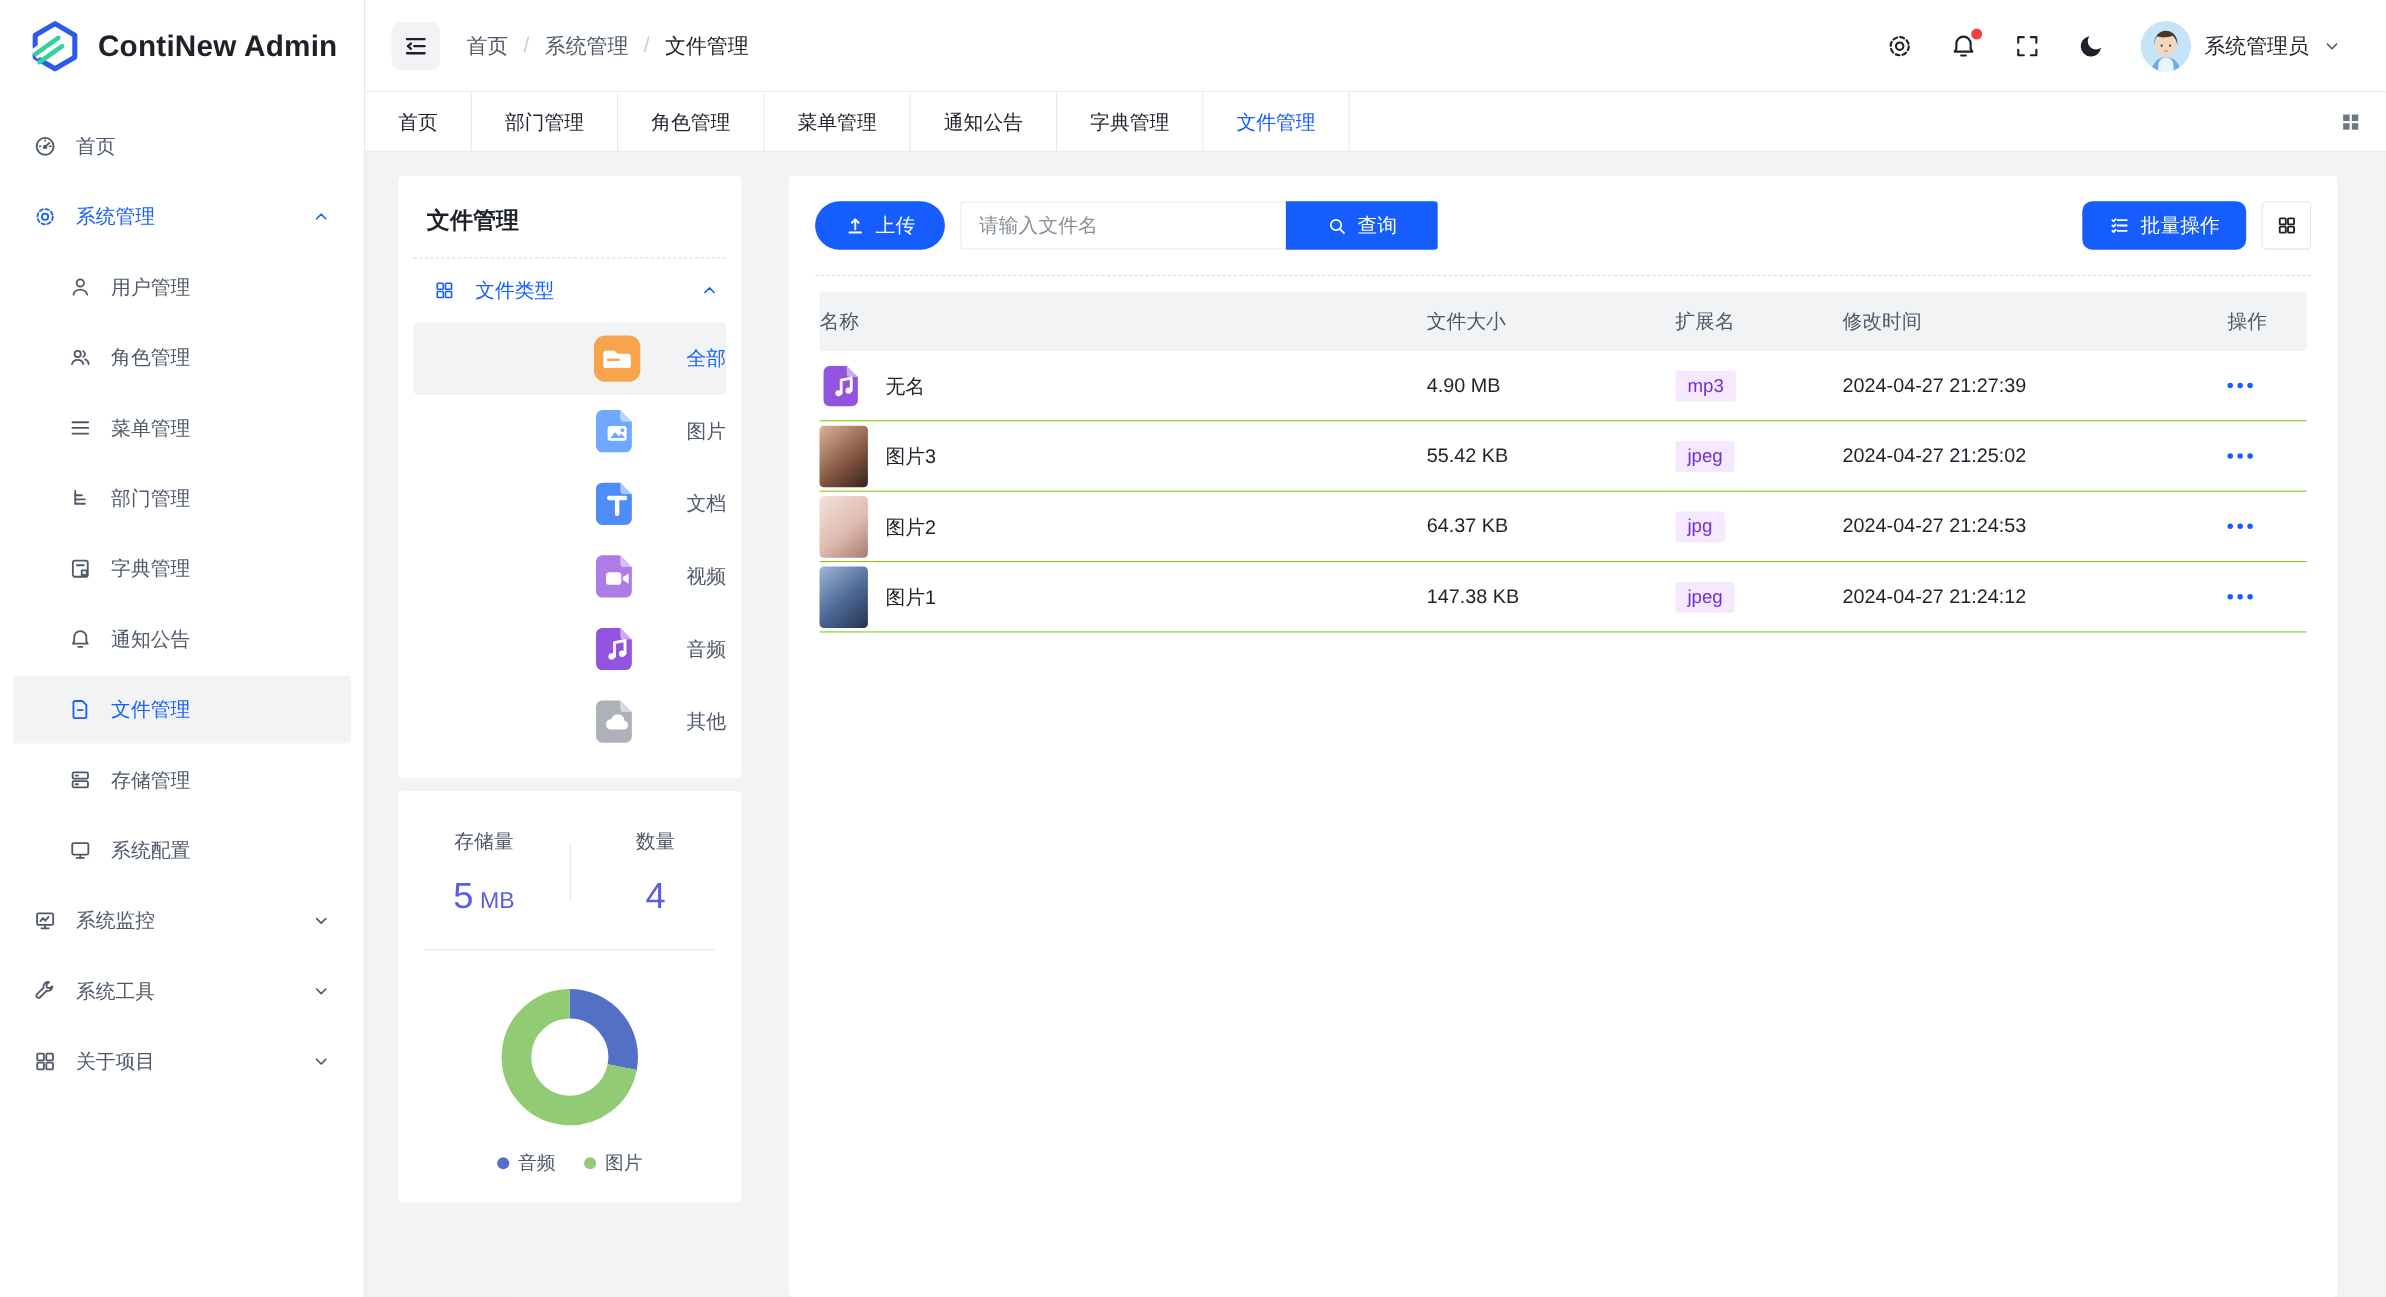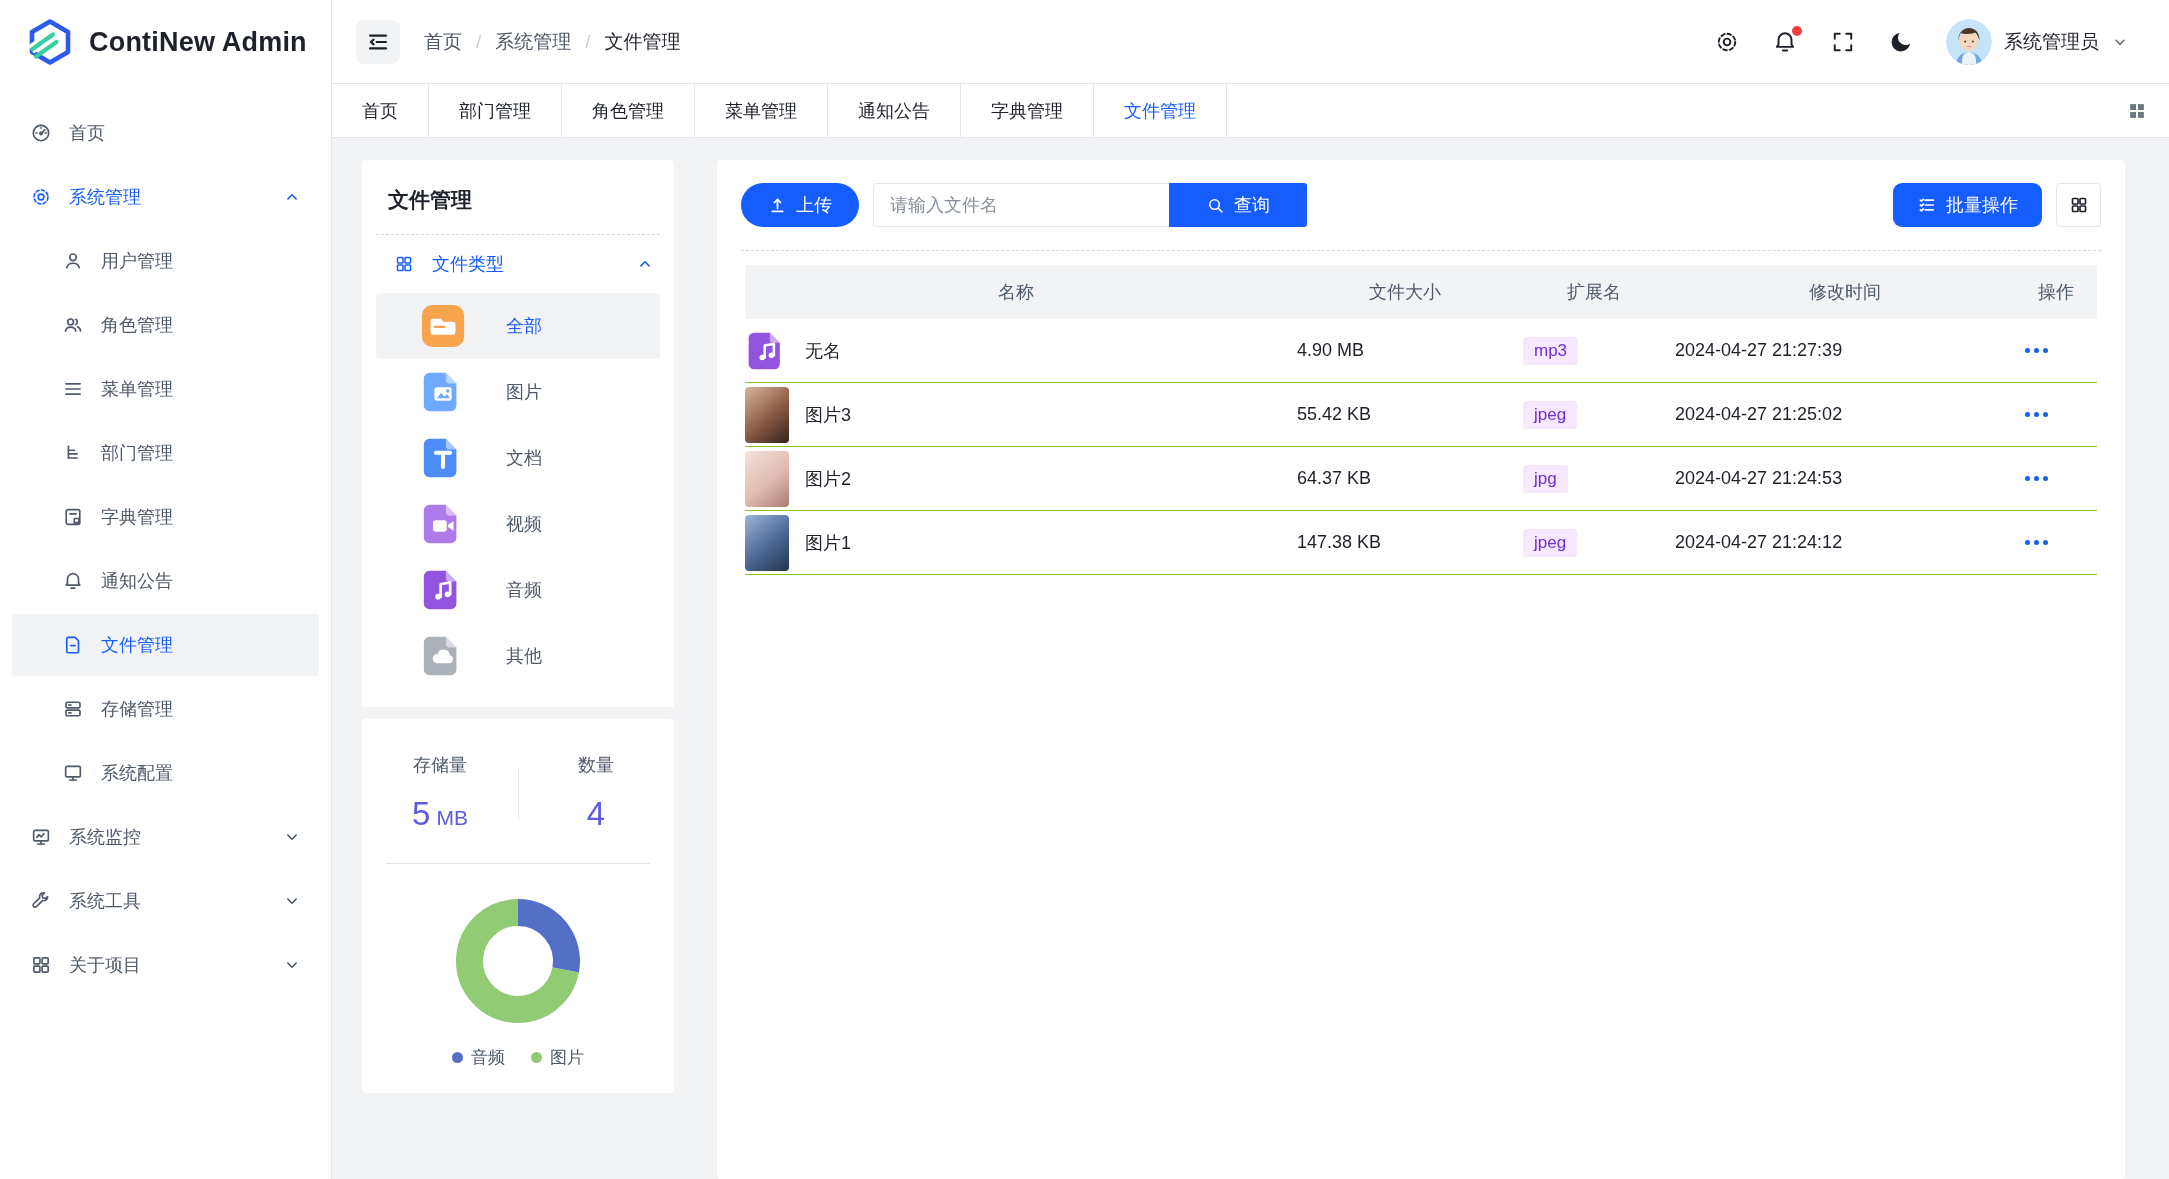--- a/index.html
+++ b/index.html
@@ -56,21 +56,21 @@
   .card { background:#fff; border-radius:4px; }
   .left-col { width:312px; flex-shrink:0; display:flex; flex-direction:column; gap:12px; }
 
   
   .file-panel { padding:26px 0 18px; }
   .fp-title { font-size:21px; font-weight:700; color:#1d2129; padding:0 26px 20px; }
   .fp-divider { border-top:1px dashed #d6d9de; margin:0 14px; }
   .fp-group { height:58px; display:flex; align-items:center; gap:18px; padding:0 20px 0 32px; color:#165dff; font-size:18px; cursor:pointer; }
   .fp-group .ic { width:20px; height:20px; }
   .fp-group .grow { flex:1; }
-  .ft-item { height:66px; margin:0 14px; display:flex; align-items:center; gap:40px; padding-left:44px; border-radius:4px; font-size:18px; color:#4e5969; cursor:pointer; }
+  .ft-item { height:66px; margin:0 14px; display:flex; align-items:center; gap:40px; padding-left:44px; border-radius:4px; font-size:18px; color:#4e5969; cursor:pointer;justify-content:flex-end; }
   .ft-item.active { background:#f2f3f5; color:#165dff; }
   .ft-icon { width:46px; height:46px; flex-shrink:0; }
   .ft-icon svg { width:46px; height:46px; display:block; }
 
   
   .storage-panel { padding:34px 0 24px; }
   .stats { display:flex; position:relative; }
   .stat { flex:1; text-align:center; }
   .stat-label { font-size:18px; color:#4e5969; margin-bottom:18px; }
   .stat-value { color:#5b5ce2; font-weight:500; }
@@ -99,21 +99,21 @@
   .batch-btn { height:44px; padding:0 24px; border-radius:9px; }
   .batch-btn .ic { width:20px; height:20px; stroke-width:2; }
   .view-toggle-btn { width:45px; height:44px; background:#fff; border:1px solid #e5e6eb; border-radius:4px; color:#1d2129; }
   .view-toggle-btn .ic { width:20px; height:20px; stroke-width:2; }
   .toolbar-divider { border-top:1px dashed #d6d9de; margin:0 24px 14px; }
 
   
   .table { padding:0 28px; }
   .t-grid { display:grid; grid-template-columns:552px 226px 152px 350px 1fr; align-items:center; }
   .t-head { height:54px; background:#f2f3f5; border-radius:2px; font-size:18px; color:#4e5969; }
-  .t-head > div { padding-right:10px;text-align:center; }
+  .t-head > div { padding-right:10px; }
   .t-row { height:64px; border-bottom:1px solid #84cc16; font-size:18px; color:#1d2129; }
   .name-cell { display:flex; align-items:center; gap:16px; min-width:0; }
   .row-ficon { width:44px; height:44px; flex-shrink:0; }
   .row-ficon svg { width:44px; height:44px; display:block; }
   .thumb { width:44px; height:56px; border-radius:4px; flex-shrink:0; background:#ccc; }
   .ext-tag { display:inline-block; padding:4px 11px; border-radius:3px; background:#f5e8ff; color:#722ed1; font-size:17px; }
   .dots { display:flex; gap:4px; cursor:pointer; padding:6px 0; }
   .dots i { width:5px; height:5px; border-radius:50%; background:#165dff; }
 </style>
 </head>

